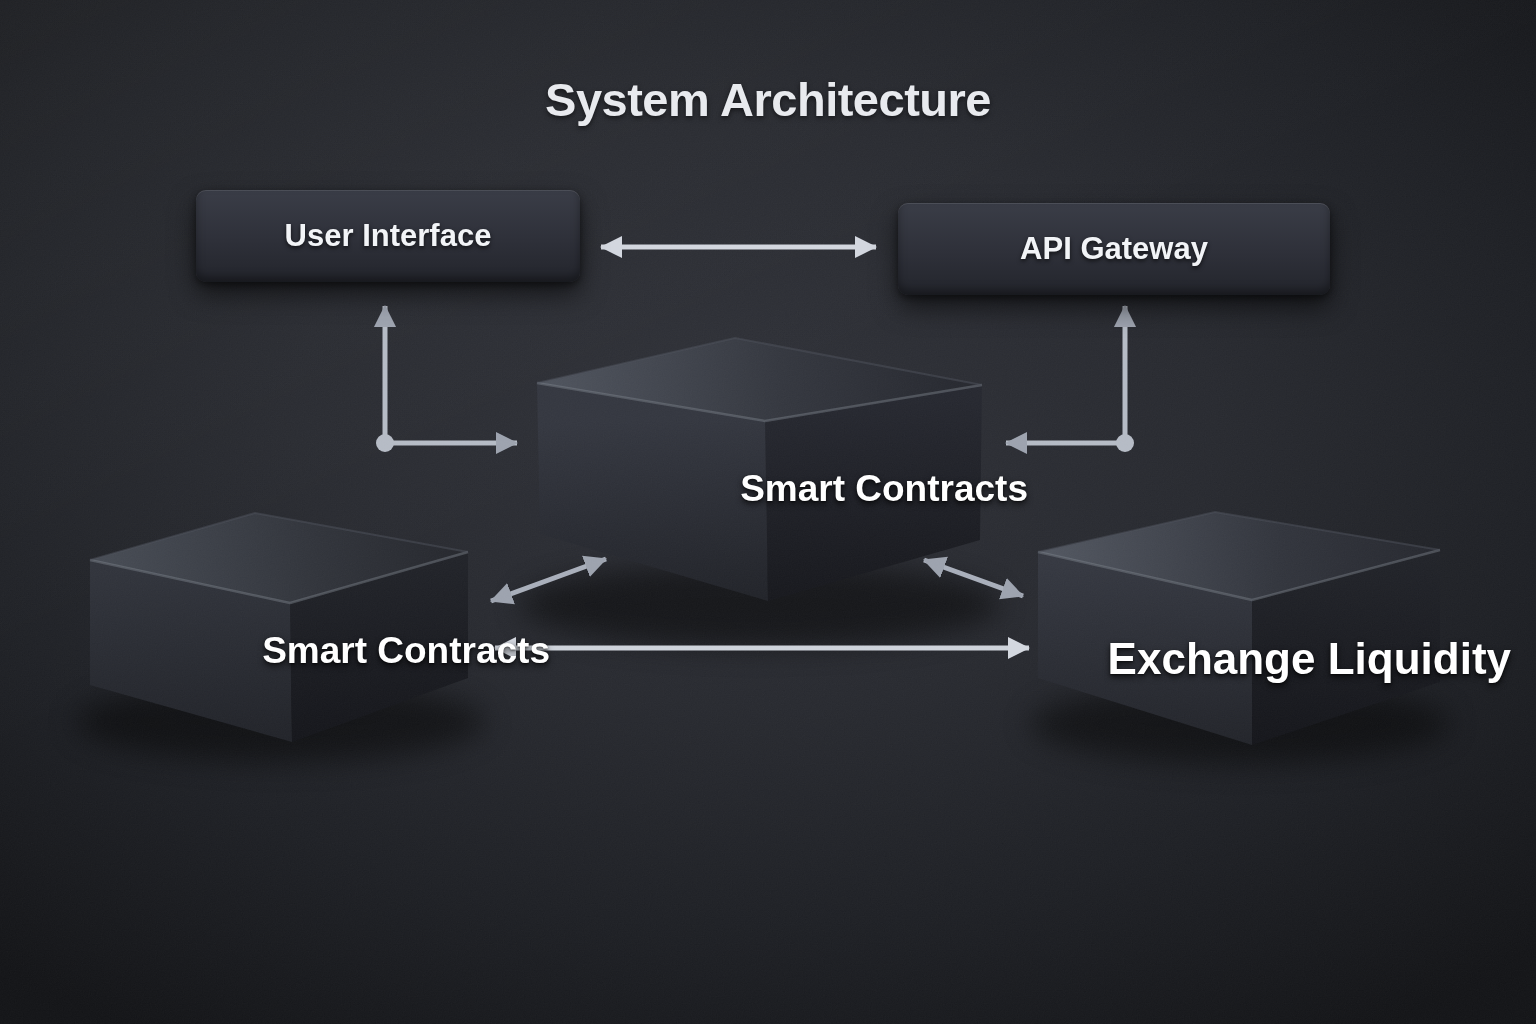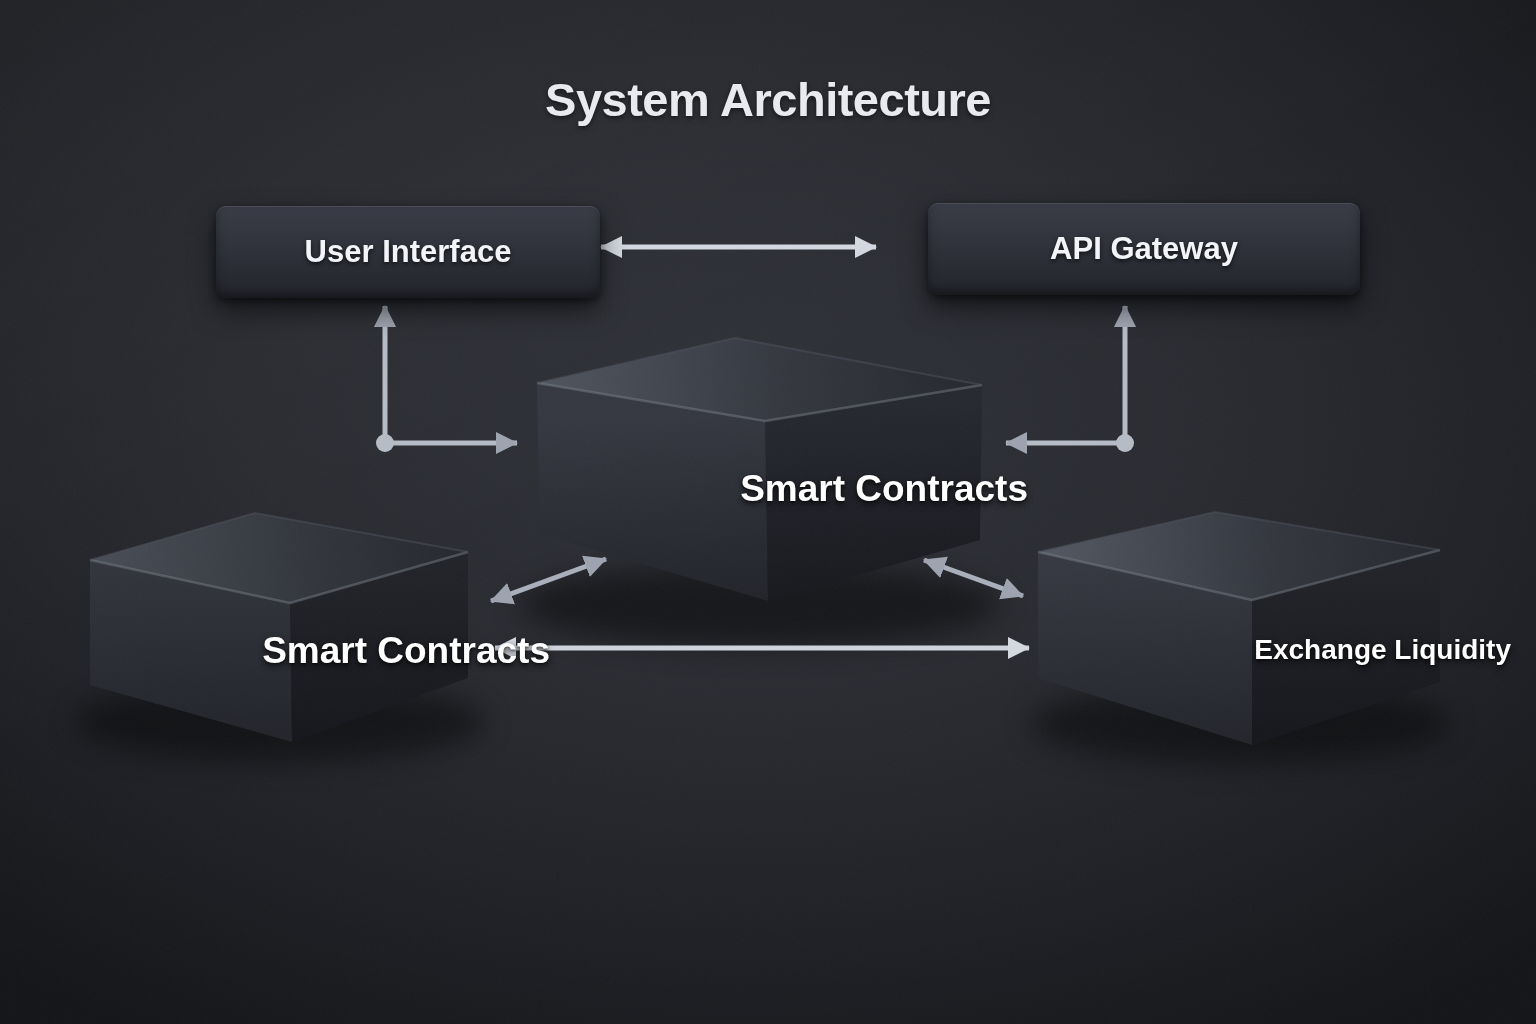--- a/index.html
+++ b/index.html
@@ -26,21 +26,21 @@
   .node-rect .lbl{
     font-size:31px;font-weight:600;color:#f2f4f7;
     text-shadow:0 2px 4px rgba(0,0,0,0.65);
   }
   .box-label{
     position:absolute;width:520px;text-align:right;color:#ffffff;font-weight:700;
     text-shadow:0 3px 6px rgba(0,0,0,0.70),0 1px 2px rgba(0,0,0,0.55);
   }
   .box-label.c{left:508px;top:468px;font-size:37px;}
   .box-label.l{left:30px;top:630px;font-size:37px;}
-  .box-label.r{left:991px;top:634px;font-size:28px;}
+  .box-label.r{left:991px;top:634px;font-size:44px;}
 </style>
 </head>
 <body>
 
 <div class="stage">
 
   <svg width="1536" height="1024" viewBox="0 0 1536 1024">
     <defs>
       <marker id="ahB" viewBox="0 0 10 10" refX="9.5" refY="5" markerWidth="4.5" markerHeight="4.8" orient="auto-start-reverse">
         <path d="M0,0 L10,5 L0,10 z" fill="#d2d6de"></path>
@@ -147,24 +147,24 @@
       <polygon points="1215,512 1440,550 1252,600 1038,552" fill="url(#gTopR)"></polygon>
       <path d="M1038,552 L1252,600 L1440,550" fill="none" stroke="#7a8089" stroke-width="2.5" opacity="0.45"></path>
       <path d="M1038,552 L1215,512 L1440,550" fill="none" stroke="#4a4e57" stroke-width="2" opacity="0.5"></path>
     </g>
 
     <rect x="0" y="0" width="1536" height="1024" filter="url(#grain)" opacity="0.05"></rect>
   </svg>
 
   <div class="title">System Architecture</div>
 
-  <div class="node-rect" style="left:196px;top:206px;width:384px;height:92px;margin-left:20px;">
+  <div class="node-rect" style="left:196px;top:190px;width:384px;height:92px;">
     <span class="lbl">User Interface</span>
   </div>
-  <div class="node-rect" style="left:928px;top:203px;width:432px;height:92px;">
+  <div class="node-rect" style="left:898px;top:203px;width:432px;height:92px;">
     <span class="lbl">API Gateway</span>
   </div>
 
   <div class="box-label c">Smart Contracts</div>
   <div class="box-label l">Smart Contracts</div>
   <div class="box-label r">Exchange Liquidity</div>
 
 </div>
 
 </body></html>

